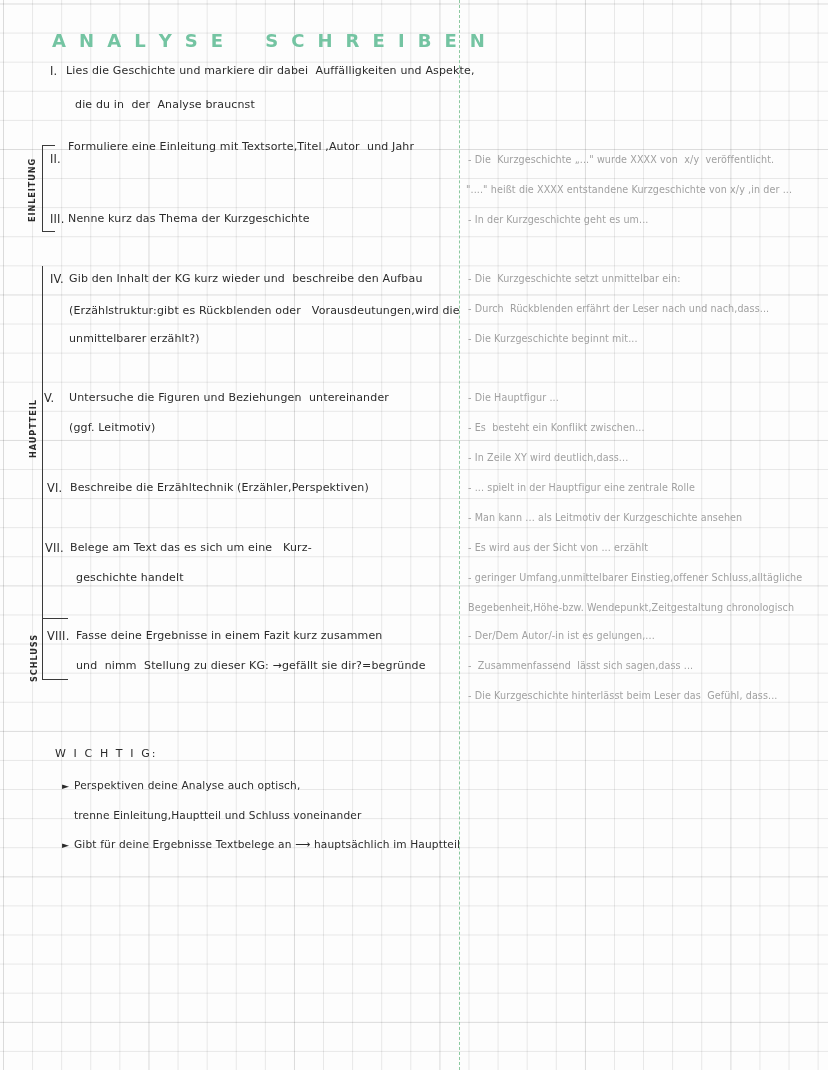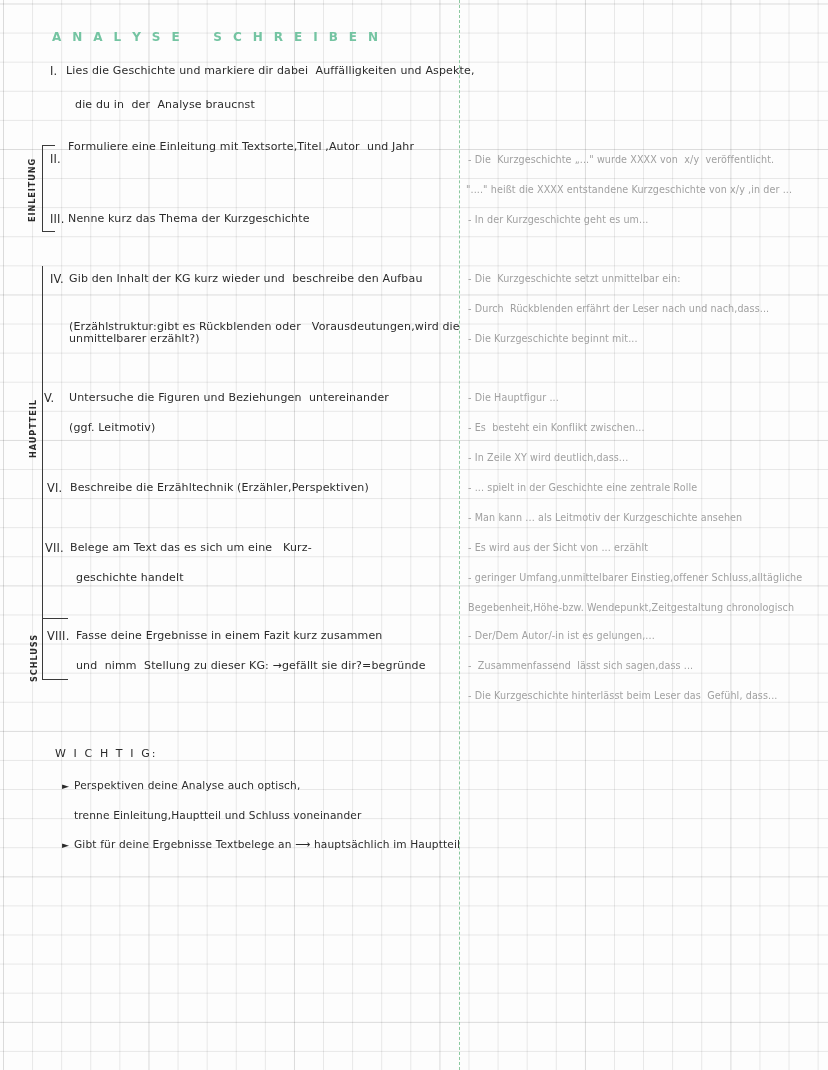--- a/index.html
+++ b/index.html
@@ -44,21 +44,21 @@
     left: 459px;
     width: 0;
     border-left: 1.5px dashed #86c79b;
     opacity: 0.95;
   }
 
   .title {
     position: absolute;
     left: 52px;
     top: 30px;
-    font-size: 12px;
+    font-size: 18px;
     letter-spacing: 3.4px;
     color: #74c4a2;
     font-weight: 700;
     white-space: pre;
   }
 
   .ln {
     position: absolute;
     font-size: 11px;
     color: #2b2b2b;
@@ -145,21 +145,21 @@
   <div class="ln" style="left:68px; top:140px;text-align:right;">Formuliere eine Einleitung mit Textsorte,Titel ,Autor  und Jahr</div>
 
   <div class="num" style="left:50px; top:212px;">III.</div>
   <div class="ln" style="left:68px; top:212px;">Nenne kurz das Thema der Kurzgeschichte</div>
 
   <div class="vlabel" style="left:28px; top:390px; height:68px;">HAUPTTEIL</div>
   <div class="vline" style="left:42px; top:266px; height:360px;"></div>
 
   <div class="num" style="left:50px; top:272px;">IV.</div>
   <div class="ln" style="left:69px; top:272px;">Gib den Inhalt der KG kurz wieder und  beschreibe den Aufbau</div>
-  <div class="ln" style="left:69px; top:320px;">(Erzählstruktur:gibt es Rückblenden oder   Vorausdeutungen,wird die</div>
+  <div class="ln" style="left:69px; top:304px;">(Erzählstruktur:gibt es Rückblenden oder   Vorausdeutungen,wird die</div>
   <div class="ln" style="left:69px; top:332px;">unmittelbarer erzählt?)</div>
 
   <div class="num" style="left:44px; top:391px;">V.</div>
   <div class="ln" style="left:69px; top:391px;">Untersuche die Figuren und Beziehungen  untereinander</div>
   <div class="ln" style="left:69px; top:421px;">(ggf. Leitmotiv)</div>
 
   <div class="num" style="left:47px; top:481px;">VI.</div>
   <div class="ln" style="left:70px; top:481px;">Beschreibe die Erzähltechnik (Erzähler,Perspektiven)</div>
 
   <div class="num" style="left:45px; top:541px;">VII.</div>
@@ -178,21 +178,21 @@
   <div class="ex" style="left:468px; top:214px;">- In der Kurzgeschichte geht es um...</div>
 
   <div class="ex" style="left:468px; top:273px;">- Die  Kurzgeschichte setzt unmittelbar ein:</div>
   <div class="ex" style="left:468px; top:303px;">- Durch  Rückblenden erfährt der Leser nach und nach,dass...</div>
   <div class="ex" style="left:468px; top:333px;">- Die Kurzgeschichte beginnt mit...</div>
 
   <div class="ex" style="left:468px; top:392px;">- Die Hauptfigur ...</div>
   <div class="ex" style="left:468px; top:422px;">- Es  besteht ein Konflikt zwischen...</div>
   <div class="ex" style="left:468px; top:452px;">- In Zeile XY wird deutlich,dass...</div>
 
-  <div class="ex" style="left:468px; top:482px;">- ... spielt in der Geschichte eine zentrale Rolle</div>
+  <div class="ex" style="left:468px; top:482px;">- ... spielt in der Hauptfigur eine zentrale Rolle</div>
   <div class="ex" style="left:468px; top:512px;">- Man kann ... als Leitmotiv der Kurzgeschichte ansehen</div>
   <div class="ex" style="left:468px; top:542px;">- Es wird aus der Sicht von ... erzählt</div>
 
   <div class="ex" style="left:468px; top:572px;">- geringer Umfang,unmittelbarer Einstieg,offener Schluss,alltägliche</div>
   <div class="ex" style="left:468px; top:602px;">Begebenheit,Höhe-bzw. Wendepunkt,Zeitgestaltung chronologisch</div>
 
   <div class="ex" style="left:468px; top:630px;">- Der/Dem Autor/-in ist es gelungen,...</div>
   <div class="ex" style="left:468px; top:660px;">-  Zusammenfassend  lässt sich sagen,dass ...</div>
   <div class="ex" style="left:468px; top:690px;">- Die Kurzgeschichte hinterlässt beim Leser das  Gefühl, dass...</div>
 

